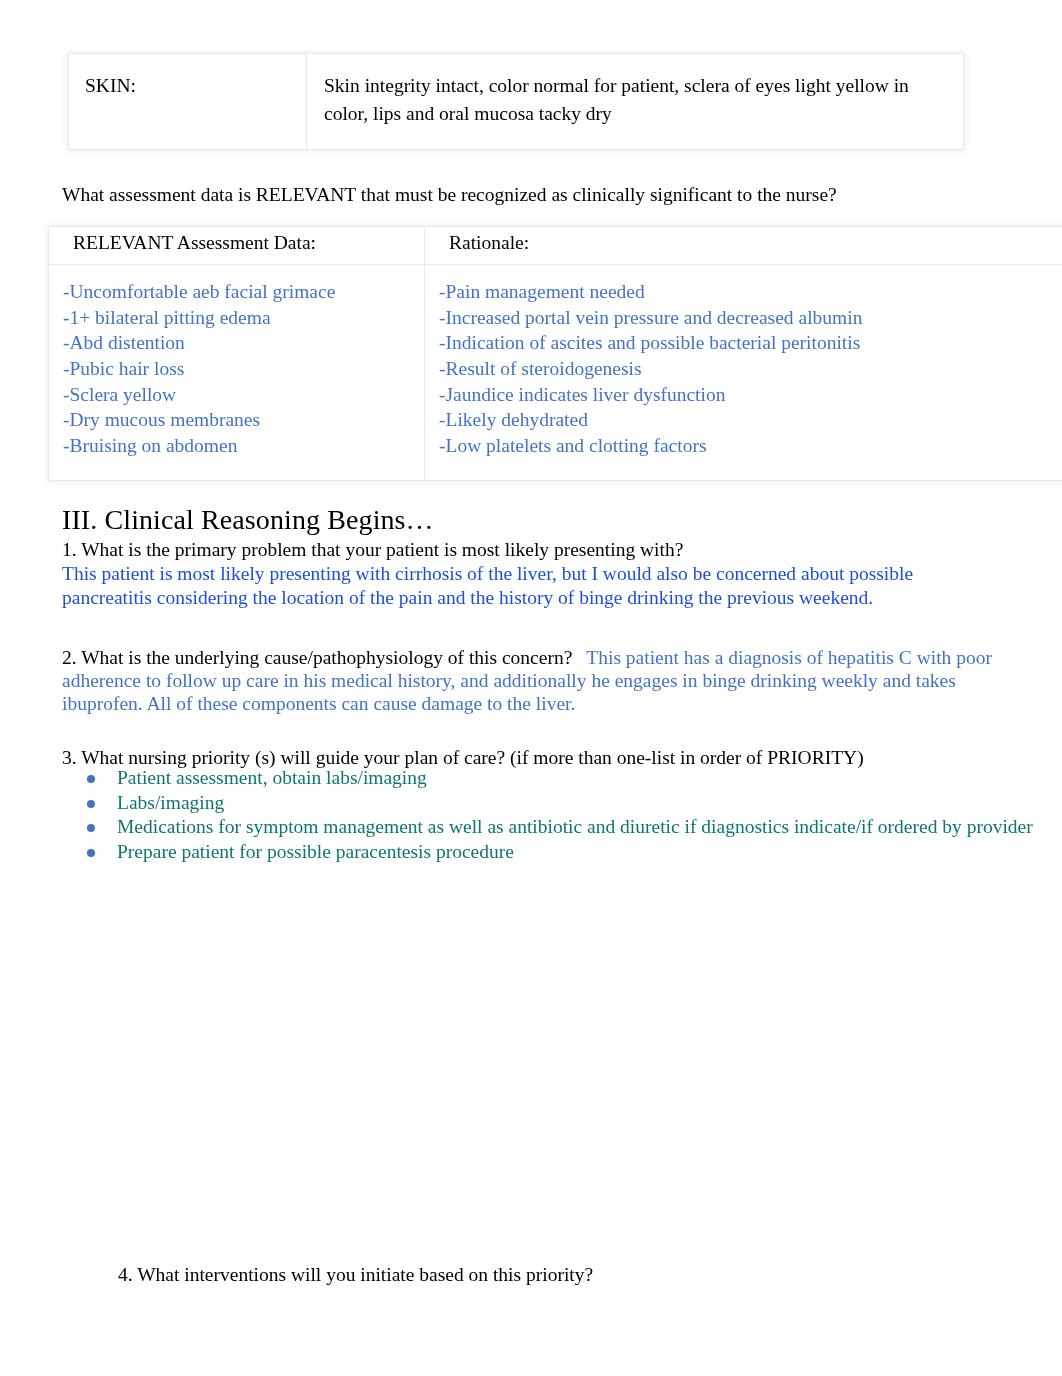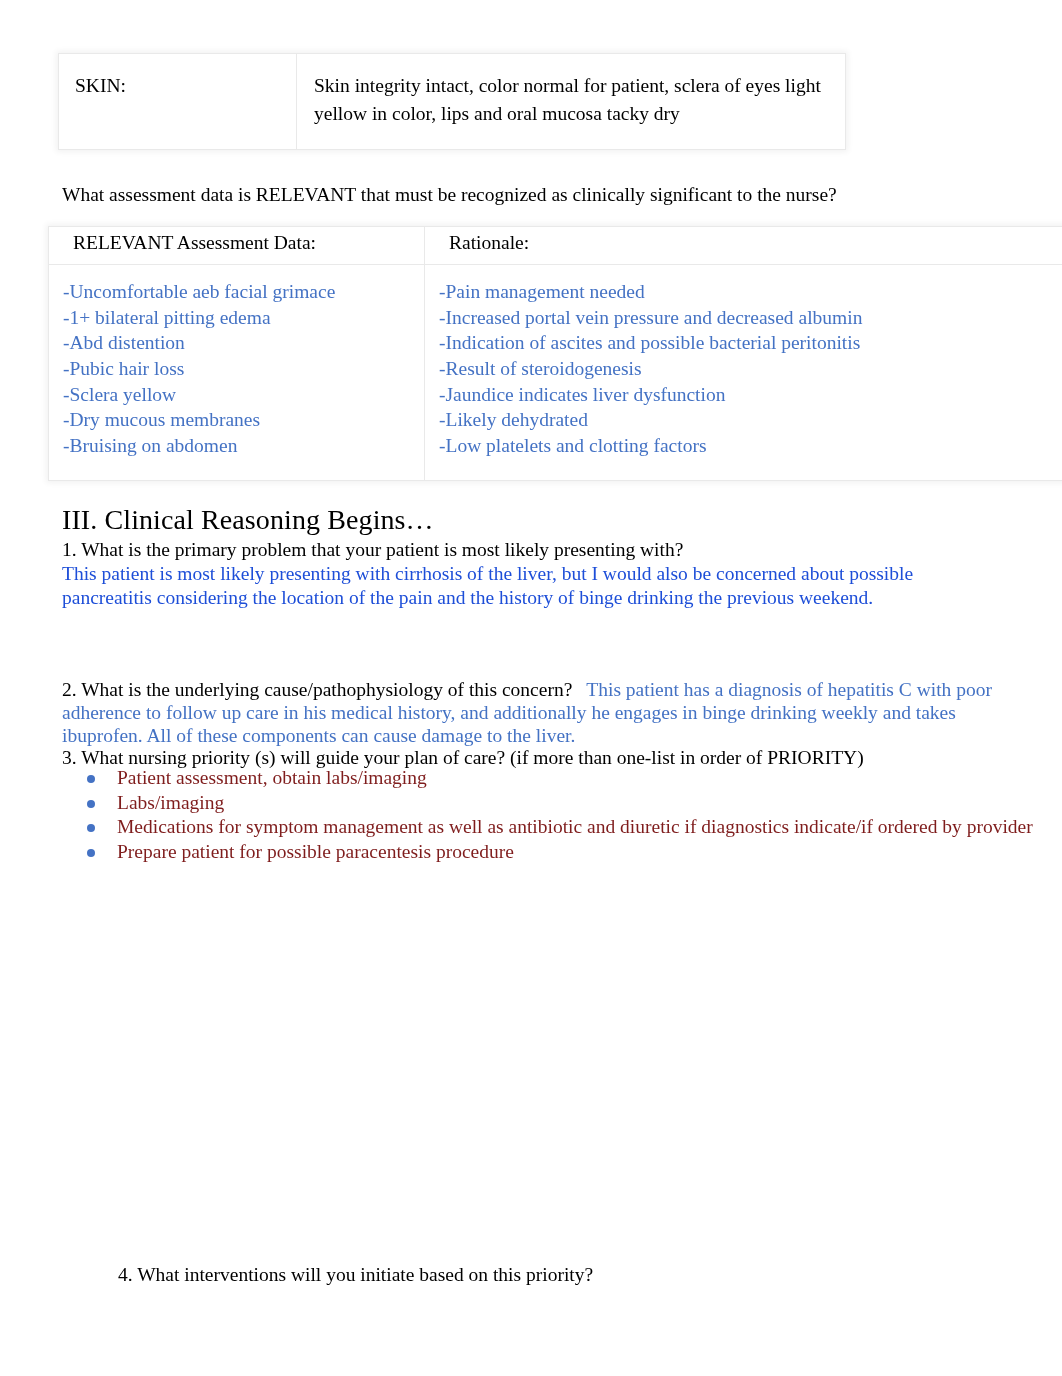--- a/index.html
+++ b/index.html
@@ -33,23 +33,23 @@
     border: 1px solid #e9e9e9;
     vertical-align: top;
     background: #ffffff;
     font-weight: normal;
     text-align: left;
   }
 
   
   #skin-table {
     position: absolute;
-    left: 58px;
+    left: 68px;
     top: 53px;
-    width: 788px;
+    width: 896px;
   }
   #skin-table td {
     padding: 18px 14px 20px 16px;
     font-size: 19.5px;
     line-height: 1.45;
   }
   #skin-table td.label-cell {
     width: 207px;
     padding-left: 16px;
   }
@@ -116,21 +116,21 @@
     top: 562px;
     width: 945px;
     font-size: 19.5px;
     line-height: 1.245;
     color: #1d4ed8;
   }
 
   #q2-block {
     position: absolute;
     left: 62px;
-    top: 678px;
+    top: 646px;
     width: 962px;
     font-size: 19.5px;
     line-height: 1.18;
   }
   #q2-block .ans {
     color: #4472C4;
   }
   #q2-block .gap { display: inline-block; width: 14px; }
 
   #q3-text {
@@ -149,21 +149,21 @@
     width: 980px;
     margin: 0;
     padding: 0;
     list-style: none;
   }
   #priority-list li {
     position: relative;
     padding-left: 55px;
     font-size: 19.5px;
     line-height: 1.26;
-    color: #7f1d1d;
+    color: #0f766e;
     white-space: nowrap;
   }
   #priority-list li .bullet-dot {
     position: absolute;
     left: 25px;
     top: 9px;
     width: 8px;
     height: 8px;
     border-radius: 50%;
     background: #4472C4;

